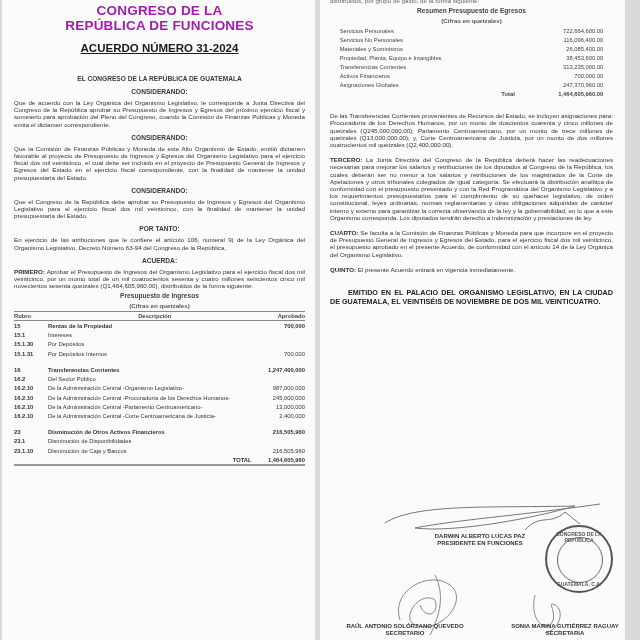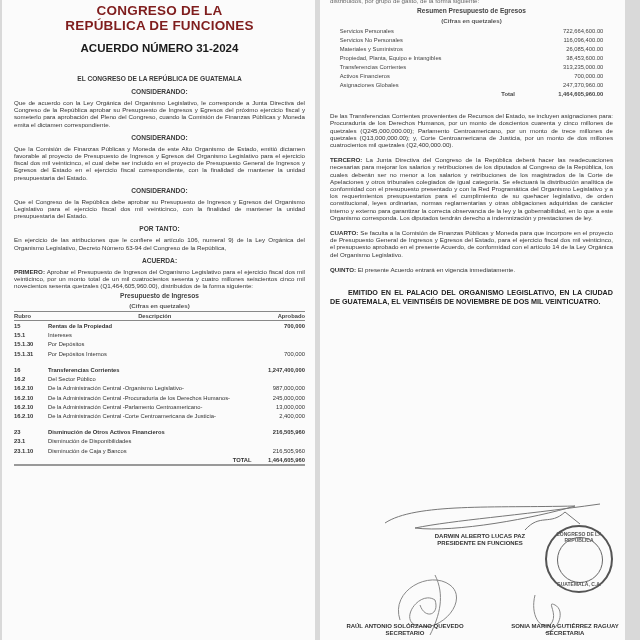--- a/index.html
+++ b/index.html
@@ -1,21 +1,21 @@
 <!DOCTYPE html>
 <html><head>
 <meta charset="utf-8">
 <style>
   html, body { margin:0; padding:0; }
   body { width:640px; height:640px; background:#d9d9d9; overflow:hidden; position:relative; font-family:"Liberation Sans", sans-serif; color:#2a2a2a; }
   .page { position:absolute; top:0; background:#fbfbfb; overflow:hidden; box-sizing:border-box; }
   .left { left:2px; width:313px; height:640px; padding:0 10px 0 12px; }
   .right { left:320px; width:305px; height:640px; padding:0 12px 0 10px; }
-  .hdr1 { text-align:center; font-weight:bold; font-size:13.5px; line-height:15px; color:#7f1d1d; margin-top:3px; letter-spacing:0.2px; }
-  .hdr2 { text-align:center; font-weight:bold; font-size:11.5px; margin-top:9px; color:#1a1a1a; }
+  .hdr1 { text-align:center; font-weight:bold; font-size:13.5px; line-height:15px; color:#a21caf; margin-top:3px; letter-spacing:0.2px; }
+  .hdr2 { text-align:center; font-weight:bold; font-size:11.5px; margin-top:9px; color:#1a1a1a;text-decoration:underline; }
   .sub { text-align:center; font-weight:bold; font-size:6.6px; margin-top:21px; color:#3a3a3a; }
   .cons { text-align:center; font-weight:bold; font-size:6.6px; margin-top:6px; margin-bottom:4px; color:#3a3a3a; }
   .para { font-size:6.2px; line-height:7.2px; text-align:justify; color:#333; }
   .bold { font-weight:bold; }
   .tbl-title { text-align:center; font-size:6.6px; font-weight:bold; color:#444; margin-top:3px; }
   .tbl-sub { text-align:center; font-size:6.2px; font-weight:bold; color:#555; margin-top:3px; }
   table.inc { width:100%; border-collapse:collapse; font-size:5.8px; color:#333; margin-top:2px; }
   table.inc th { font-weight:bold; border-top:1px solid #888; border-bottom:1px solid #888; padding:1px 0; color:#444; }
   table.inc td { padding:1.6px 0; vertical-align:top; }
   .c1 { width:34px; font-weight:bold; }

